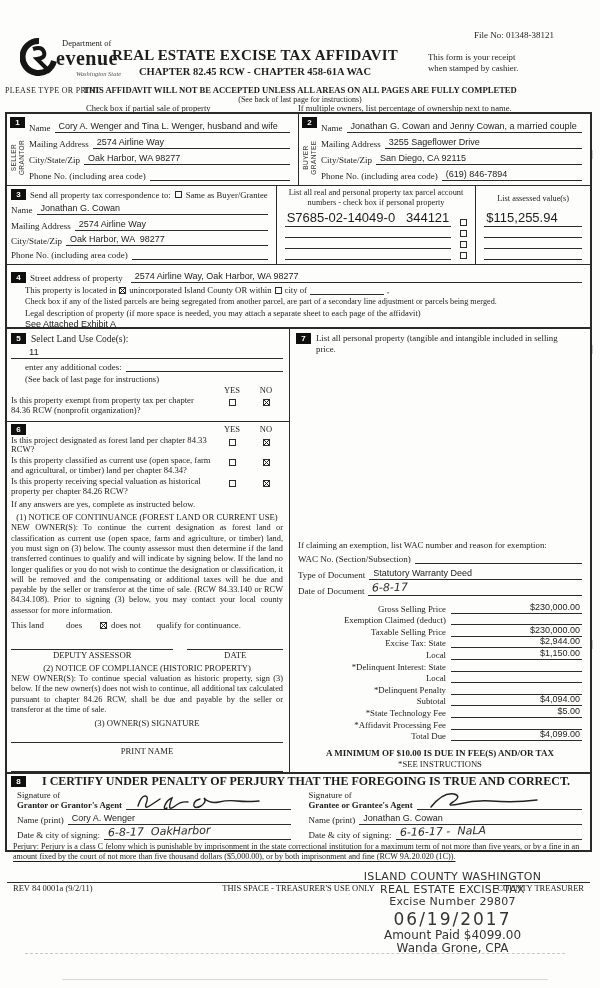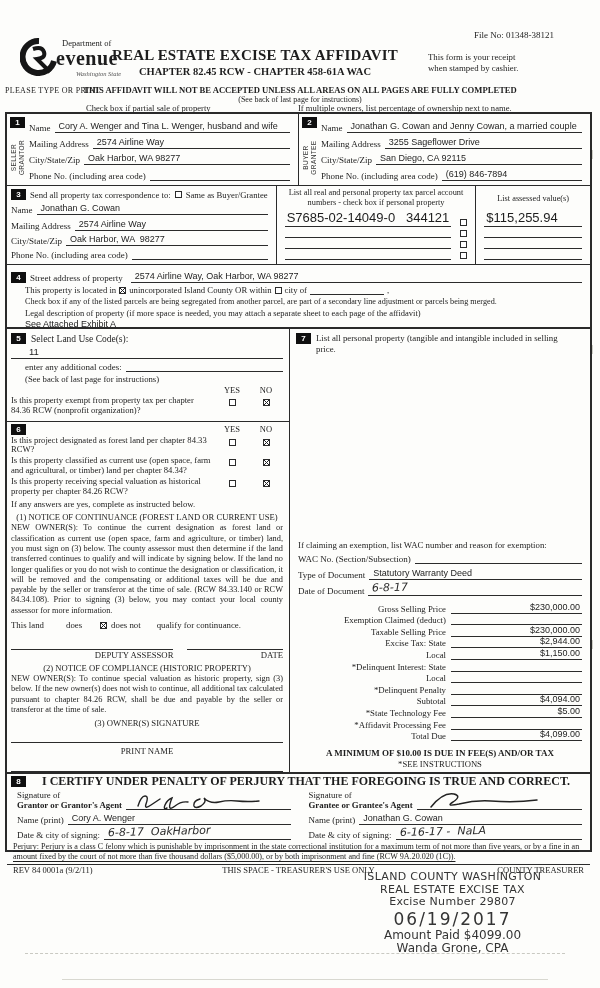--- a/index.html
+++ b/index.html
@@ -102,21 +102,21 @@
   .s6head { display: flex; align-items: center; font-size: 8.5px; }
   .s6head .sp { flex: 1; }
   .ifyes { font-size: 8.7px; margin-top: 3px; }
   .ntitle { text-align: center; font-size: 8.6px; margin-top: 3px; }
   .nbody { font-size: 8.3px; line-height: 10.3px; text-align: justify; margin-top: 1px; }
   .contline { display: flex; align-items: center; font-size: 8.8px; margin-top: 4px; gap: 4px; }
   .deputy-lines { display: flex; gap: 14px; margin-top: 10px; }
   .dl1 { flex: 1.7; border-bottom: 1px solid #2b2b2b; height: 10px; }
   .dl2 { flex: 1; border-bottom: 1px solid #2b2b2b; height: 10px; }
   .deputy-labels { display: flex; gap: 14px; font-size: 8.7px; }
-  .deputy-labels .dl1, .deputy-labels .dl2 { border: none; text-align: right; height: auto; }
+  .deputy-labels .dl1, .deputy-labels .dl2 { border: none; text-align: center; height: auto; }
   .sigline { border-bottom: 1px solid #2b2b2b; height: 13px; margin-top: 2px; }
   .printline { border-bottom: 1px solid #2b2b2b; height: 14px; margin-top: 2px; }
   .ctrlab { text-align: center; font-size: 8.7px; margin-top: 3px; }
 
   .s7top { padding: 4px 8px 0 6px; display: flex; gap: 5px; }
   .s7text { font-size: 8.8px; line-height: 10.5px; width: 250px; }
   .exblock { margin-top: auto; padding: 0 8px 0 8px; }
   .exintro { font-size: 8.8px; }
   .wacrow { display: flex; align-items: flex-end; margin-top: 3px; }
   .reason { font-size: 8.8px; margin-top: 4px; margin-bottom: 36px; }
@@ -136,21 +136,21 @@
   .certifyrow { display: flex; align-items: center; height: 14px; padding: 1px 4px 0 4px; }
   .certify { flex: 1; text-align: center; font-size: 12px; font-weight: bold; }
   .sigarea { display: flex; flex: 1; }
   .sighalf { flex: 1; padding: 0 8px 0 10px; display: flex; flex-direction: column; }
   .sigr1 { display: flex; align-items: flex-end; height: 22px; }
   .siglab { font-size: 8.8px; line-height: 9.5px; white-space: nowrap; padding-right: 4px; }
   .sigfield { flex: 1; border-bottom: 1px solid #2b2b2b; position: relative; height: 20px; }
   .sigfield svg { position: absolute; bottom: -2px; left: 6px; }
   .sigr2, .sigr3 { display: flex; align-items: flex-end; height: 15px; }
   .perjury { padding: 2px 6px 0 6px; font-size: 8.1px; line-height: 10px; text-decoration: underline; text-underline-offset: 1.5px; }
-  .bottomrow { border-top: 1px solid #2a2a2a; margin-top: 2px; display: flex; align-items: center;
+  .bottomrow { border-top: 1px solid #2a2a2a; margin-top: 20px; display: flex; align-items: center;
                height: 13px; padding: 0 6px; font-size: 8.5px; }
   .bottomrow .c1 { flex: 1; } .bottomrow .c2 { flex: 1.4; text-align: center; } .bottomrow .c3 { flex: 1; text-align: right; }
 
   
   .stamp { position: absolute; left: 330px; top: 871px; width: 245px; text-align: center;
            color: #343434; font-family: "DejaVu Sans", sans-serif; }
   .stamp .l { font-size: 11px; line-height: 12.5px; letter-spacing: 0.3px; }
   .stamp .d { font-size: 17px; letter-spacing: 2px; line-height: 19px; margin-top: 1px; }
   .stamp .a { font-size: 12px; line-height: 13.5px; }
 

